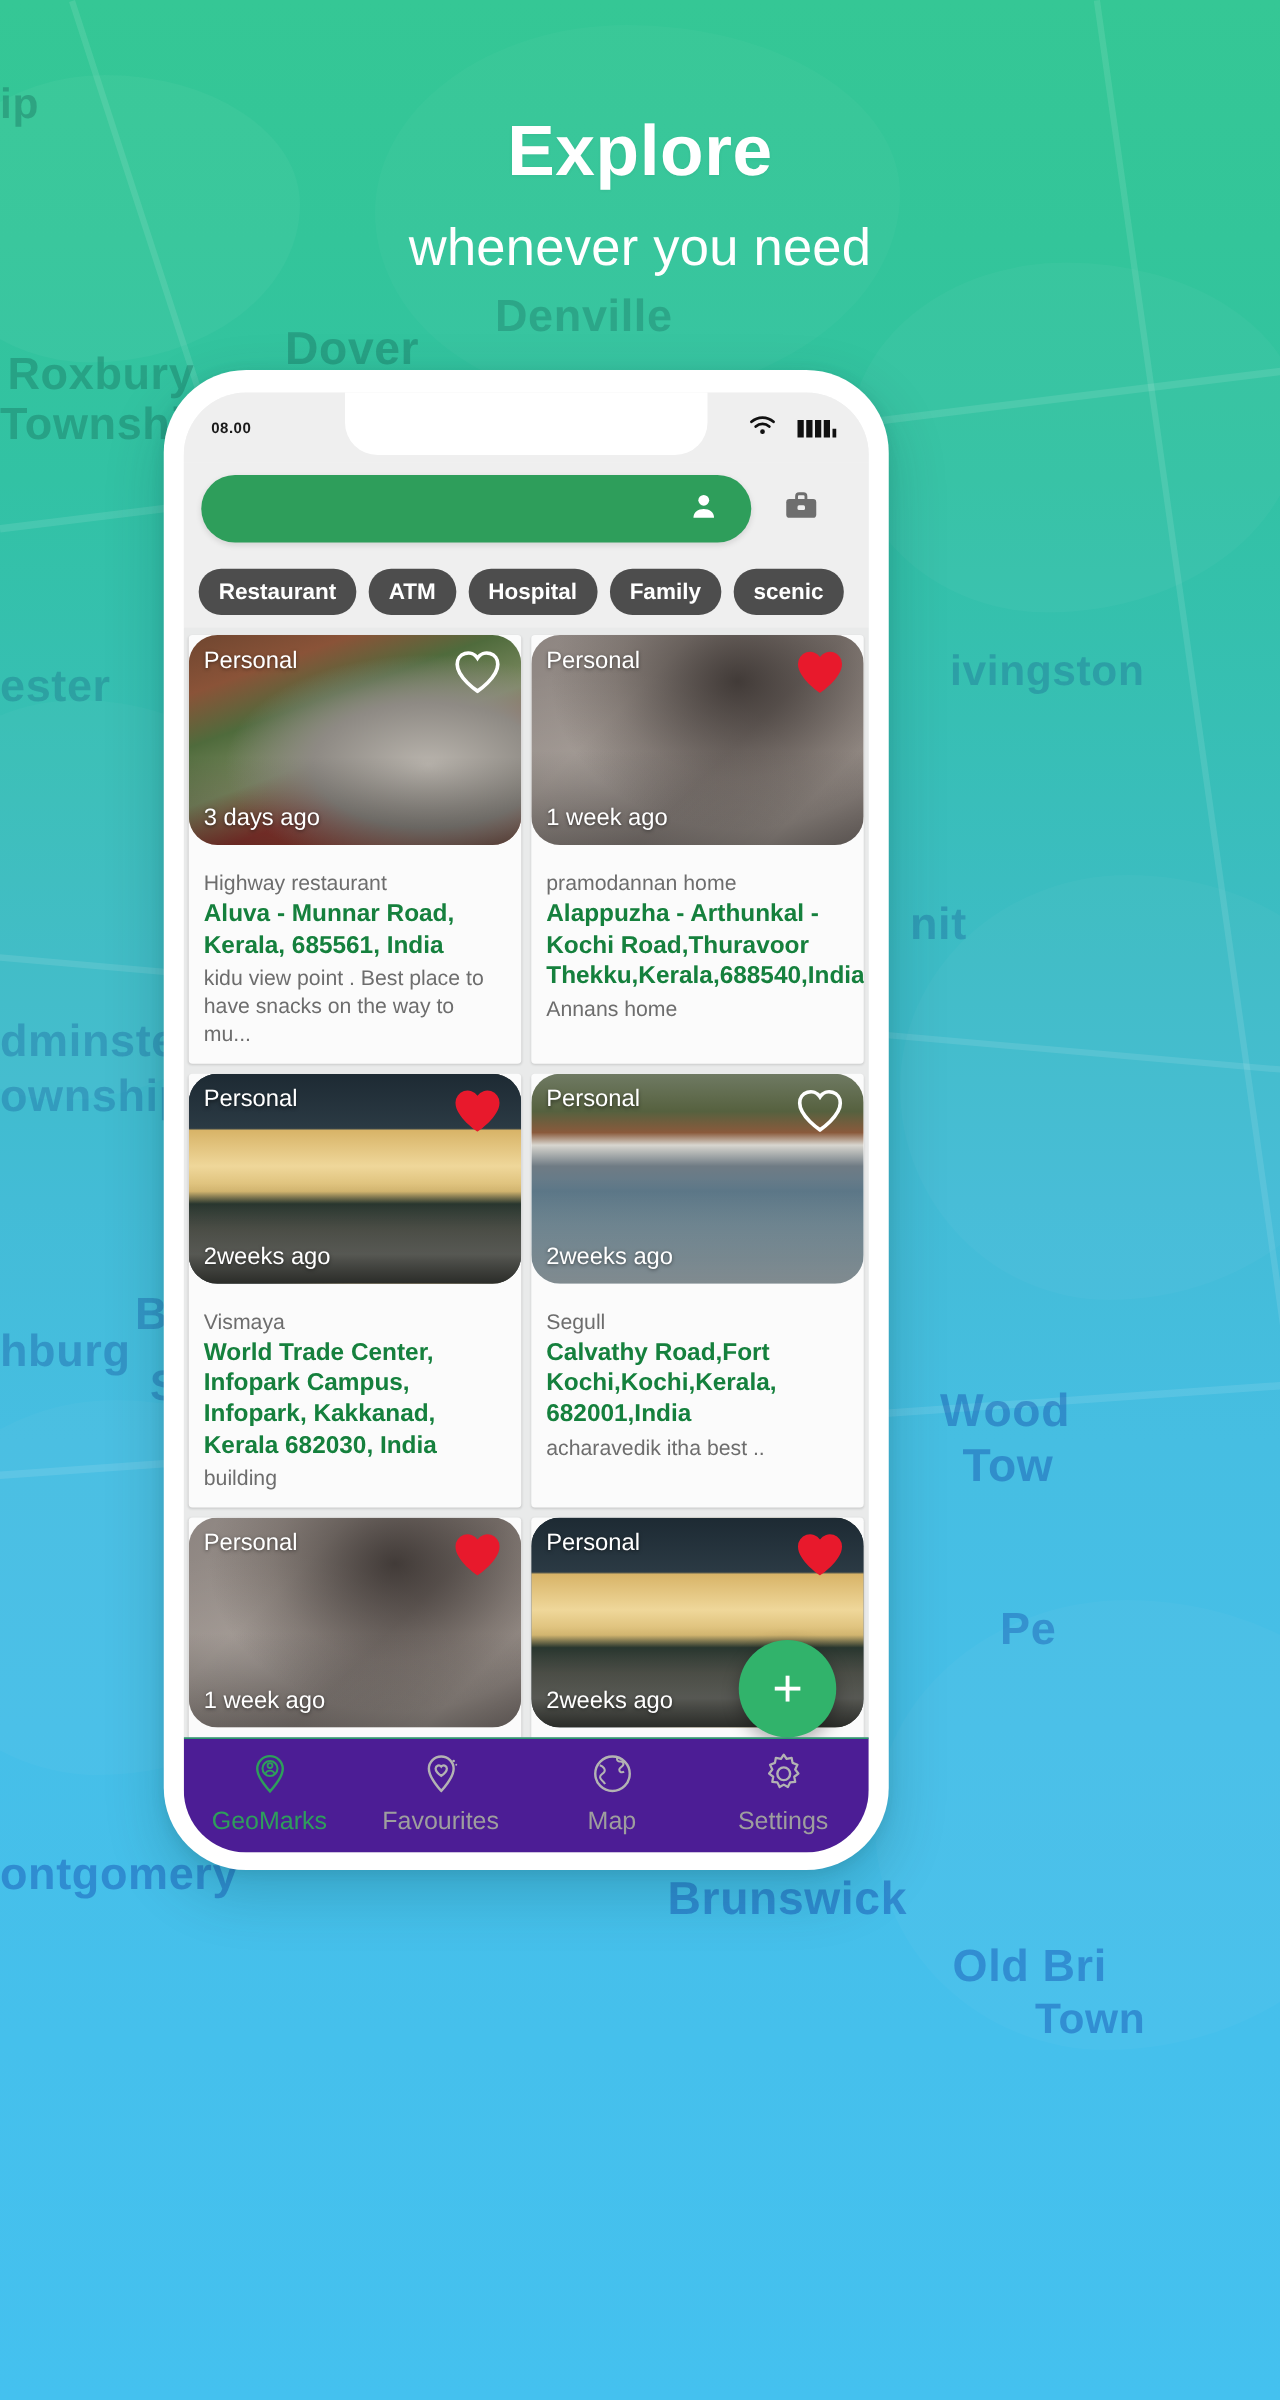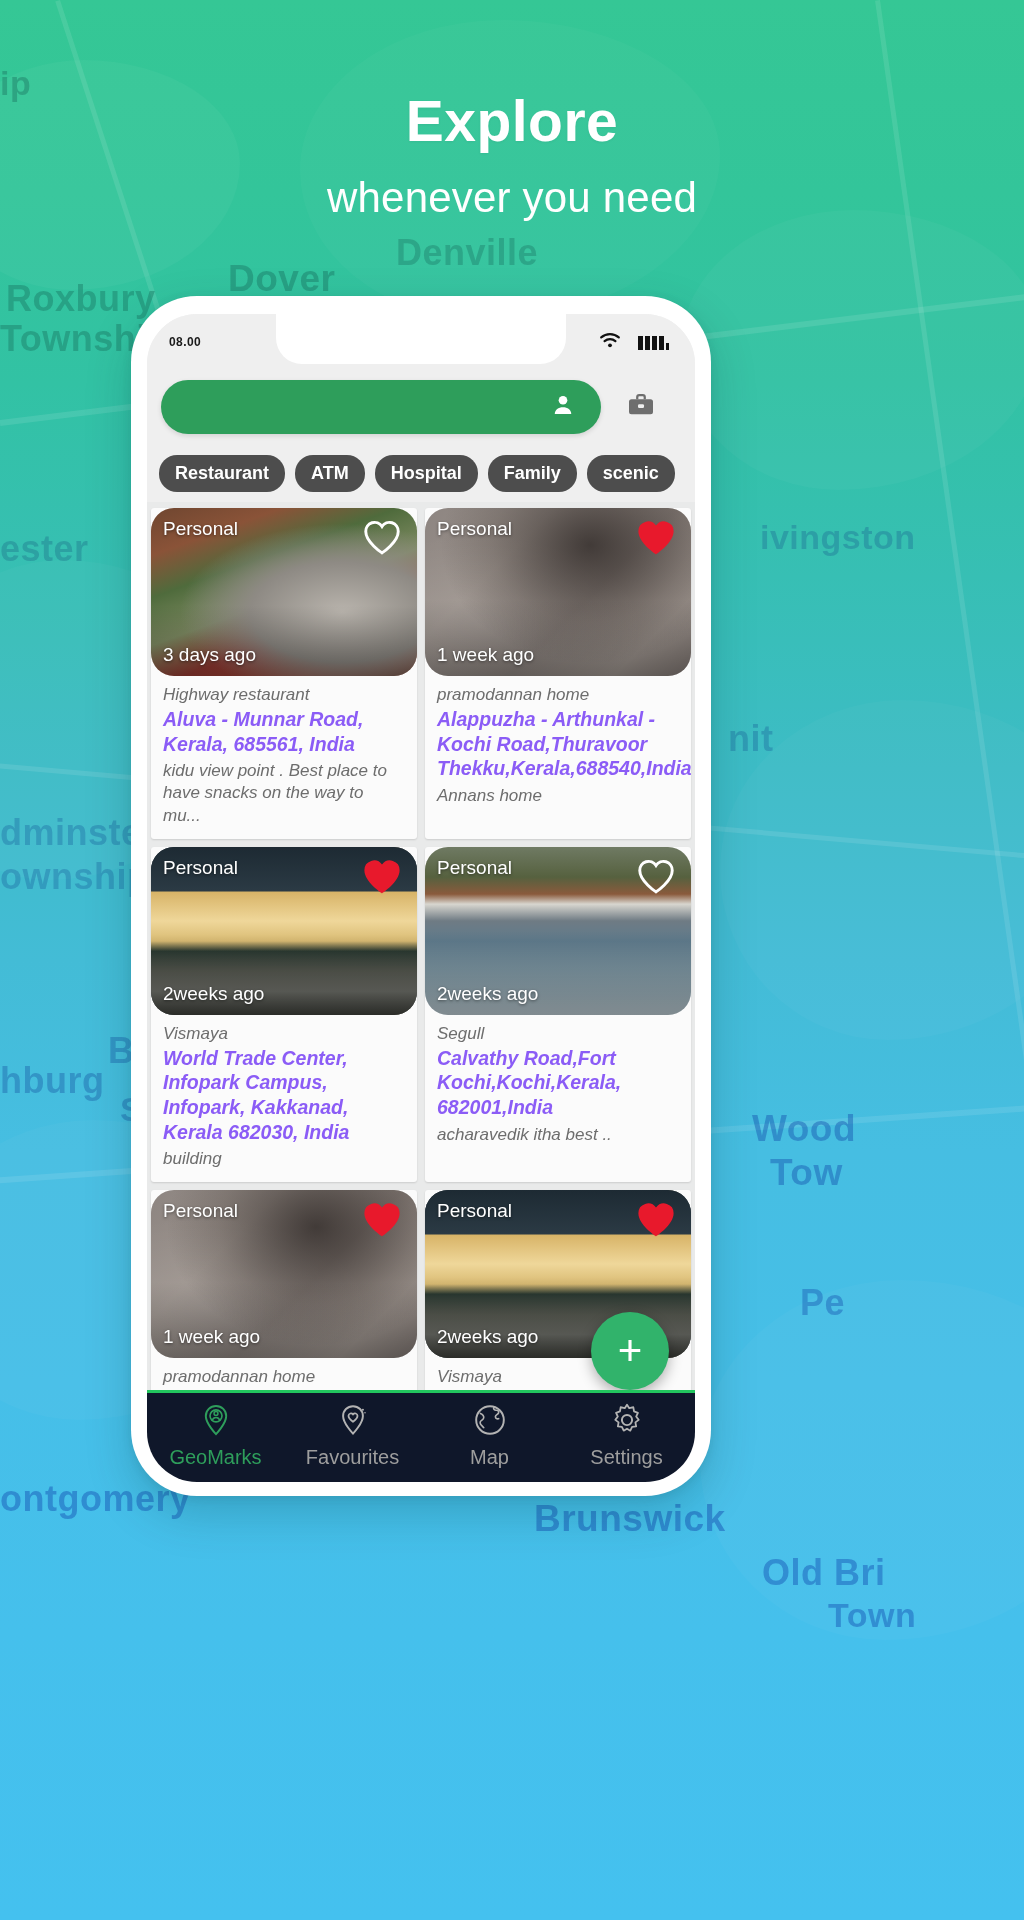--- a/index.html
+++ b/index.html
@@ -153,23 +153,23 @@
     position: absolute; left: 12px; top: 10px;
     color: #fff; font-size: 19px; font-weight: 400;
     text-shadow: 0 1px 3px rgba(0,0,0,.5);
   }
   .thumb .ago {
     position: absolute; left: 12px; bottom: 10px;
     color: #fff; font-size: 19px; font-weight: 400;
     text-shadow: 0 1px 3px rgba(0,0,0,.5);
   }
   .heart { position: absolute; right: 14px; top: 10px; }
-  .cardbody { padding: 8px 12px 12px 12px; font-style: italic; }
+  .cardbody { padding: 20px 12px 12px 12px; }
   .c-sub { font-size: 17px; color: #6d6d6d; line-height: 1.25; }
-  .c-title { font-size: 19.5px; font-weight: 700; color: #8b5cf6; line-height: 1.26; margin-top: 2px; }
+  .c-title { font-size: 19.5px; font-weight: 700; color: #15803d; line-height: 1.26; margin-top: 2px; }
   .c-desc { font-size: 17px; color: #6d6d6d; line-height: 1.3; margin-top: 4px; }
 
   
   .ph-restaurant { width: 100%; height: 100%;
     background:
       linear-gradient(transparent 58%, rgba(0,0,0,.32) 100%),
       radial-gradient(ellipse at 72% 62%, #b9b4ad 0%, #8e8a84 34%, transparent 60%),
       linear-gradient(160deg, #6f4630 0%, #8a5338 18%, #4f6b3c 34%, #7e8b62 52%, #9a3c34 68%, #a84a3a 84%, #6b3b2c 100%); }
   .ph-wall { width: 100%; height: 100%;
     background:
@@ -193,24 +193,24 @@
     width: 78px; height: 78px; border-radius: 50%;
     background: #31b36b;
     box-shadow: 0 5px 14px rgba(0,0,0,.3);
     display: flex; align-items: center; justify-content: center;
     color: #fff; font-size: 42px; font-weight: 300; line-height: 1;
     z-index: 5;
   }
 
   
   .bottomnav {
-    flex: 0 0 92px; background: #0f172a;
+    flex: 0 0 92px; background: #4c1d95;
     display: flex; align-items: center; justify-content: space-around;
     padding-bottom: 4px;
-    border-top: 3px solid #22c55e;
+    border-top: 1px solid #22c55e;
     z-index: 6;
   }
   .navitem { display: flex; flex-direction: column; align-items: center; gap: 4px; width: 120px; }
   .navitem .lbl { font-size: 20px; color: #9e9e9e; }
   .navitem.active .lbl { color: #2e9e5b; }
 </style>
 </head>
 <body>
 
 <div class="stage">

